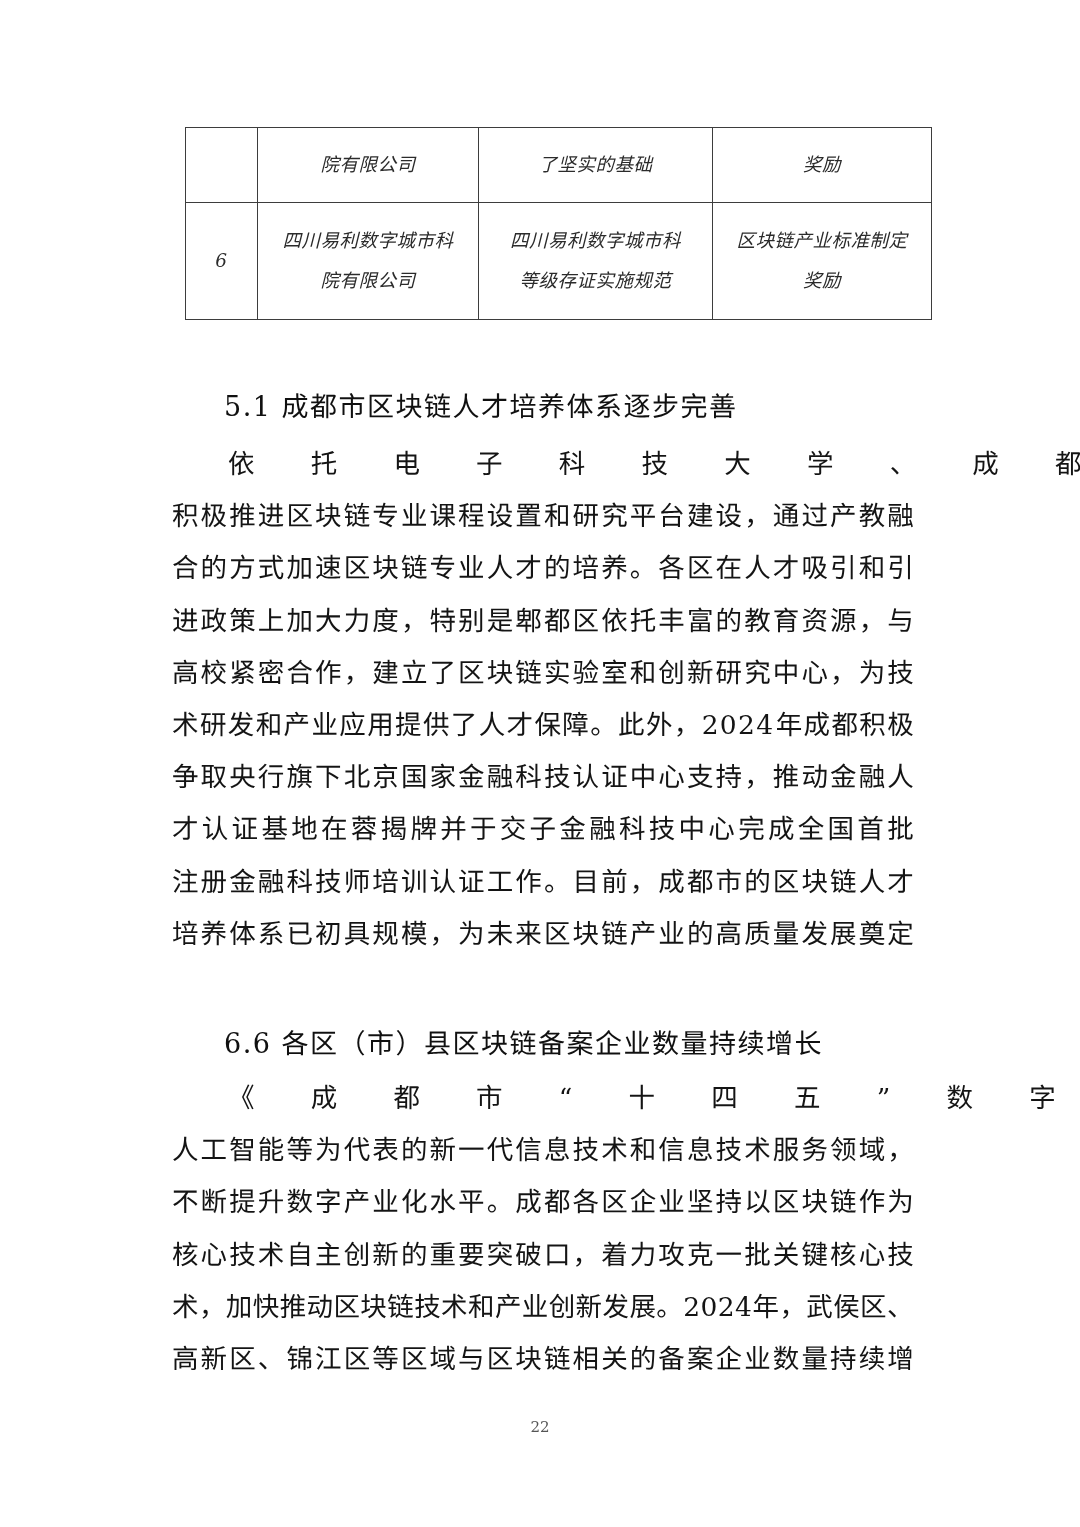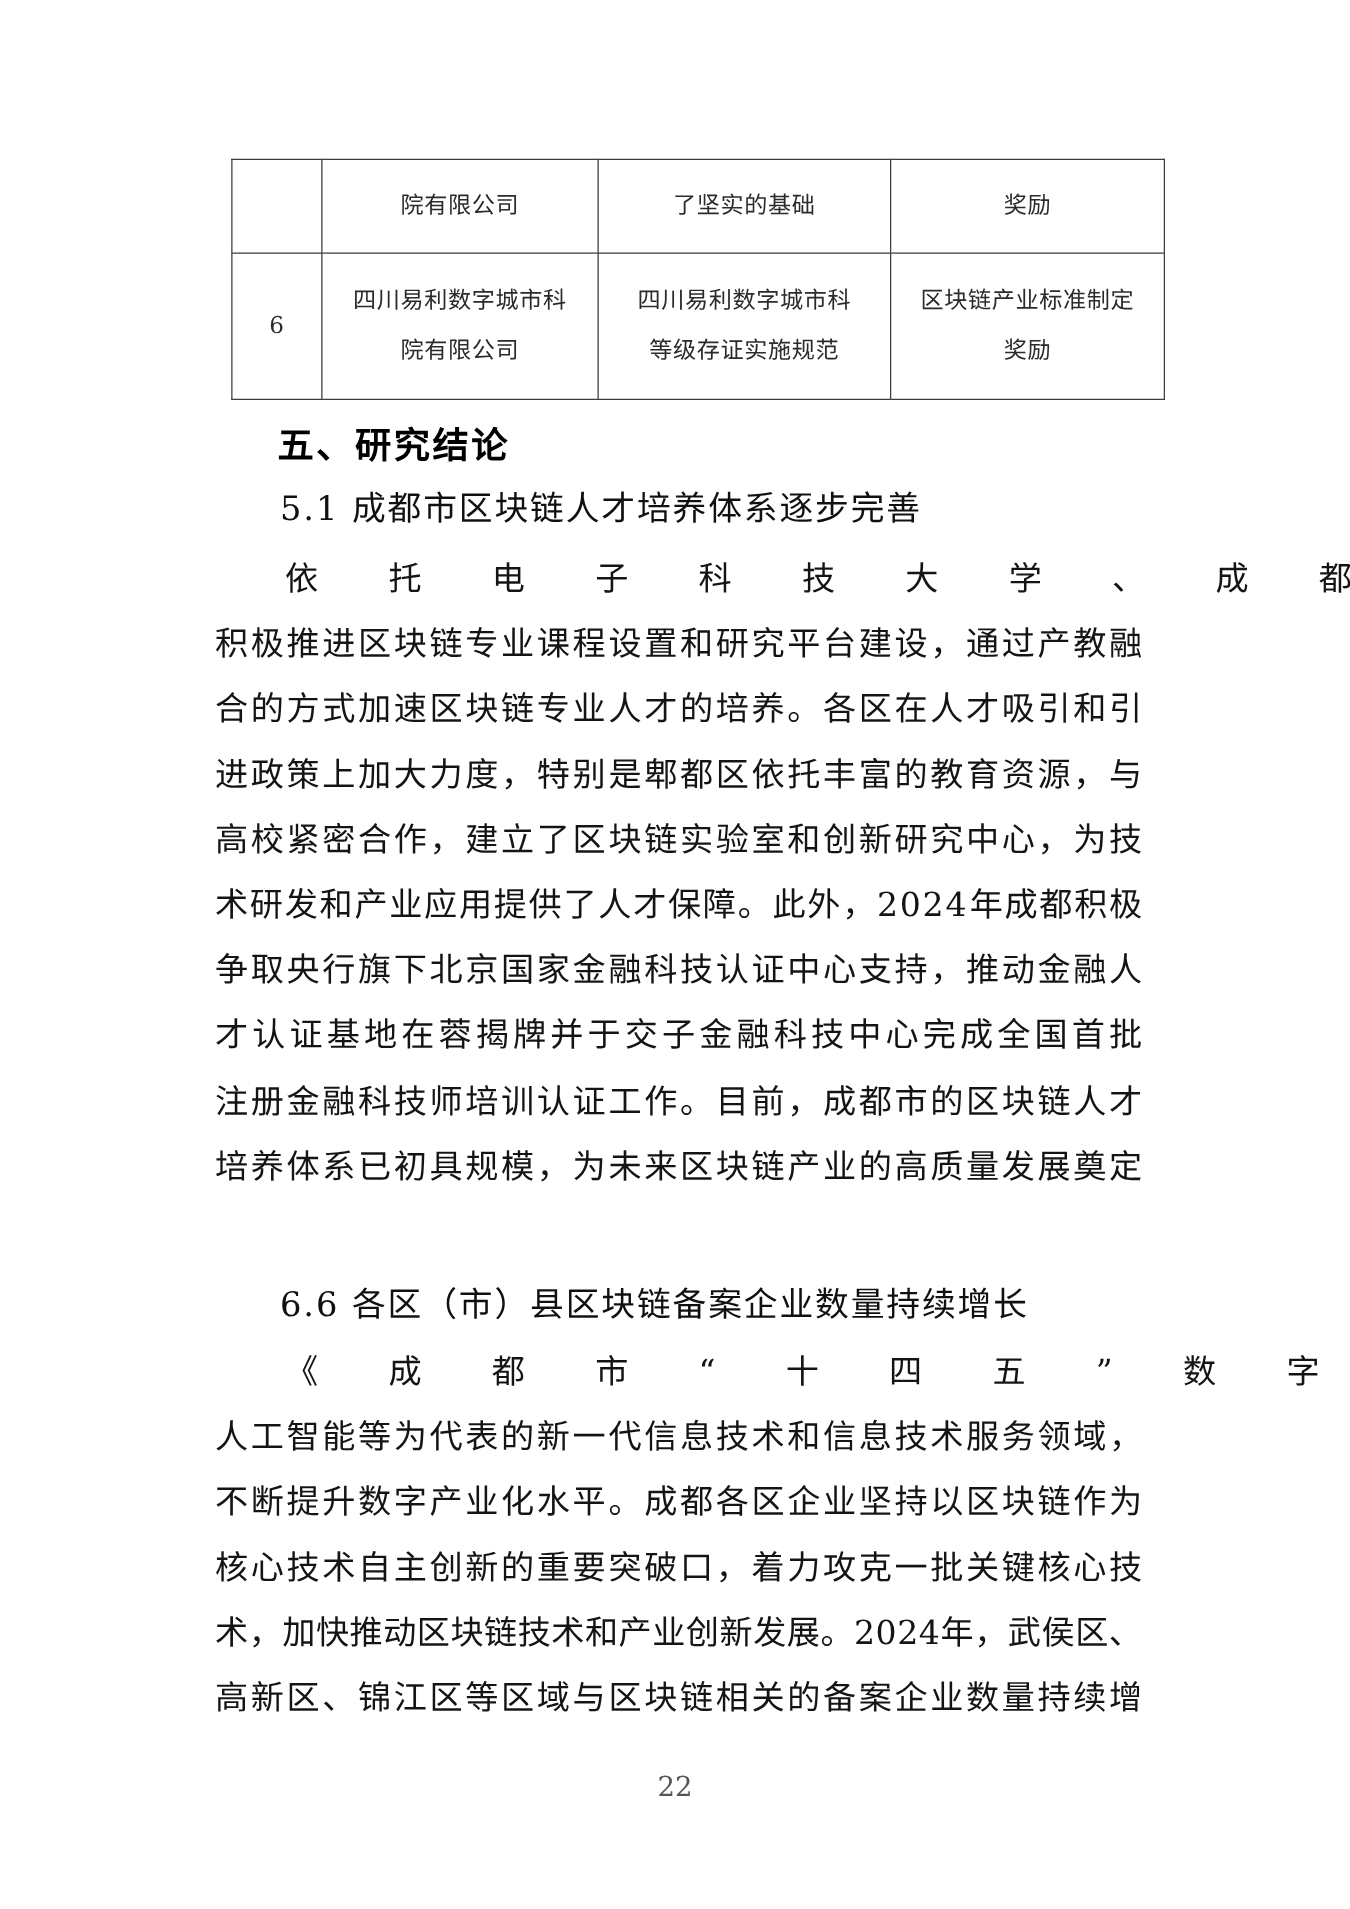--- a/index.html
+++ b/index.html
@@ -27,20 +27,21 @@
   .table-wrap {
     position: absolute;
     left: 185px;
     top: 127px;
     width: 710px;
   }
   table.data-table {
     width: 710px;
     border-collapse: collapse;
     table-layout: fixed;
+    font-style: italic;
   }
   table.data-table td {
     border: 1px solid #3d3d3d;
     text-align: center;
     vertical-align: middle;
     font-family: "DejaVu Serif", "Liberation Serif", serif;
     font-size: 18.5px;
     line-height: 2.15;
     color: #2b2b2b;
     padding: 6px 4px;
@@ -105,21 +106,21 @@
   .line.justify > span { display: inline-block; }
   .line.indent { text-indent: 56px; }
 
   
   .page-number {
     position: absolute;
     left: 0;
     right: 0;
     top: 1418px;
     text-align: center;
-    font-size: 22px;
+    font-size: 15px;
     color: #555555;
     font-family: "DejaVu Serif", "Liberation Serif", serif;
   }
 </style>
 </head>
 <body>
 
 <div class="page">
 
   <div class="table-wrap">
@@ -161,21 +162,20 @@
             <div class="cell-lines">
               <span>区块链产业标准制定</span>
               <span>奖励</span>
             </div>
           </td>
         </tr>
       </tbody>
     </table>
   </div>
 
-  <div class="h-section">五、研究结论</div>
 
   <div class="h-sub" id="h-51">5.1  成都市区块链人才培养体系逐步完善</div>
 
   <div class="para" id="para-1">
     <div class="line justify indent">
 
     <span>依</span>
         <span>托</span>
         <span>电</span>
         <span>子</span>

